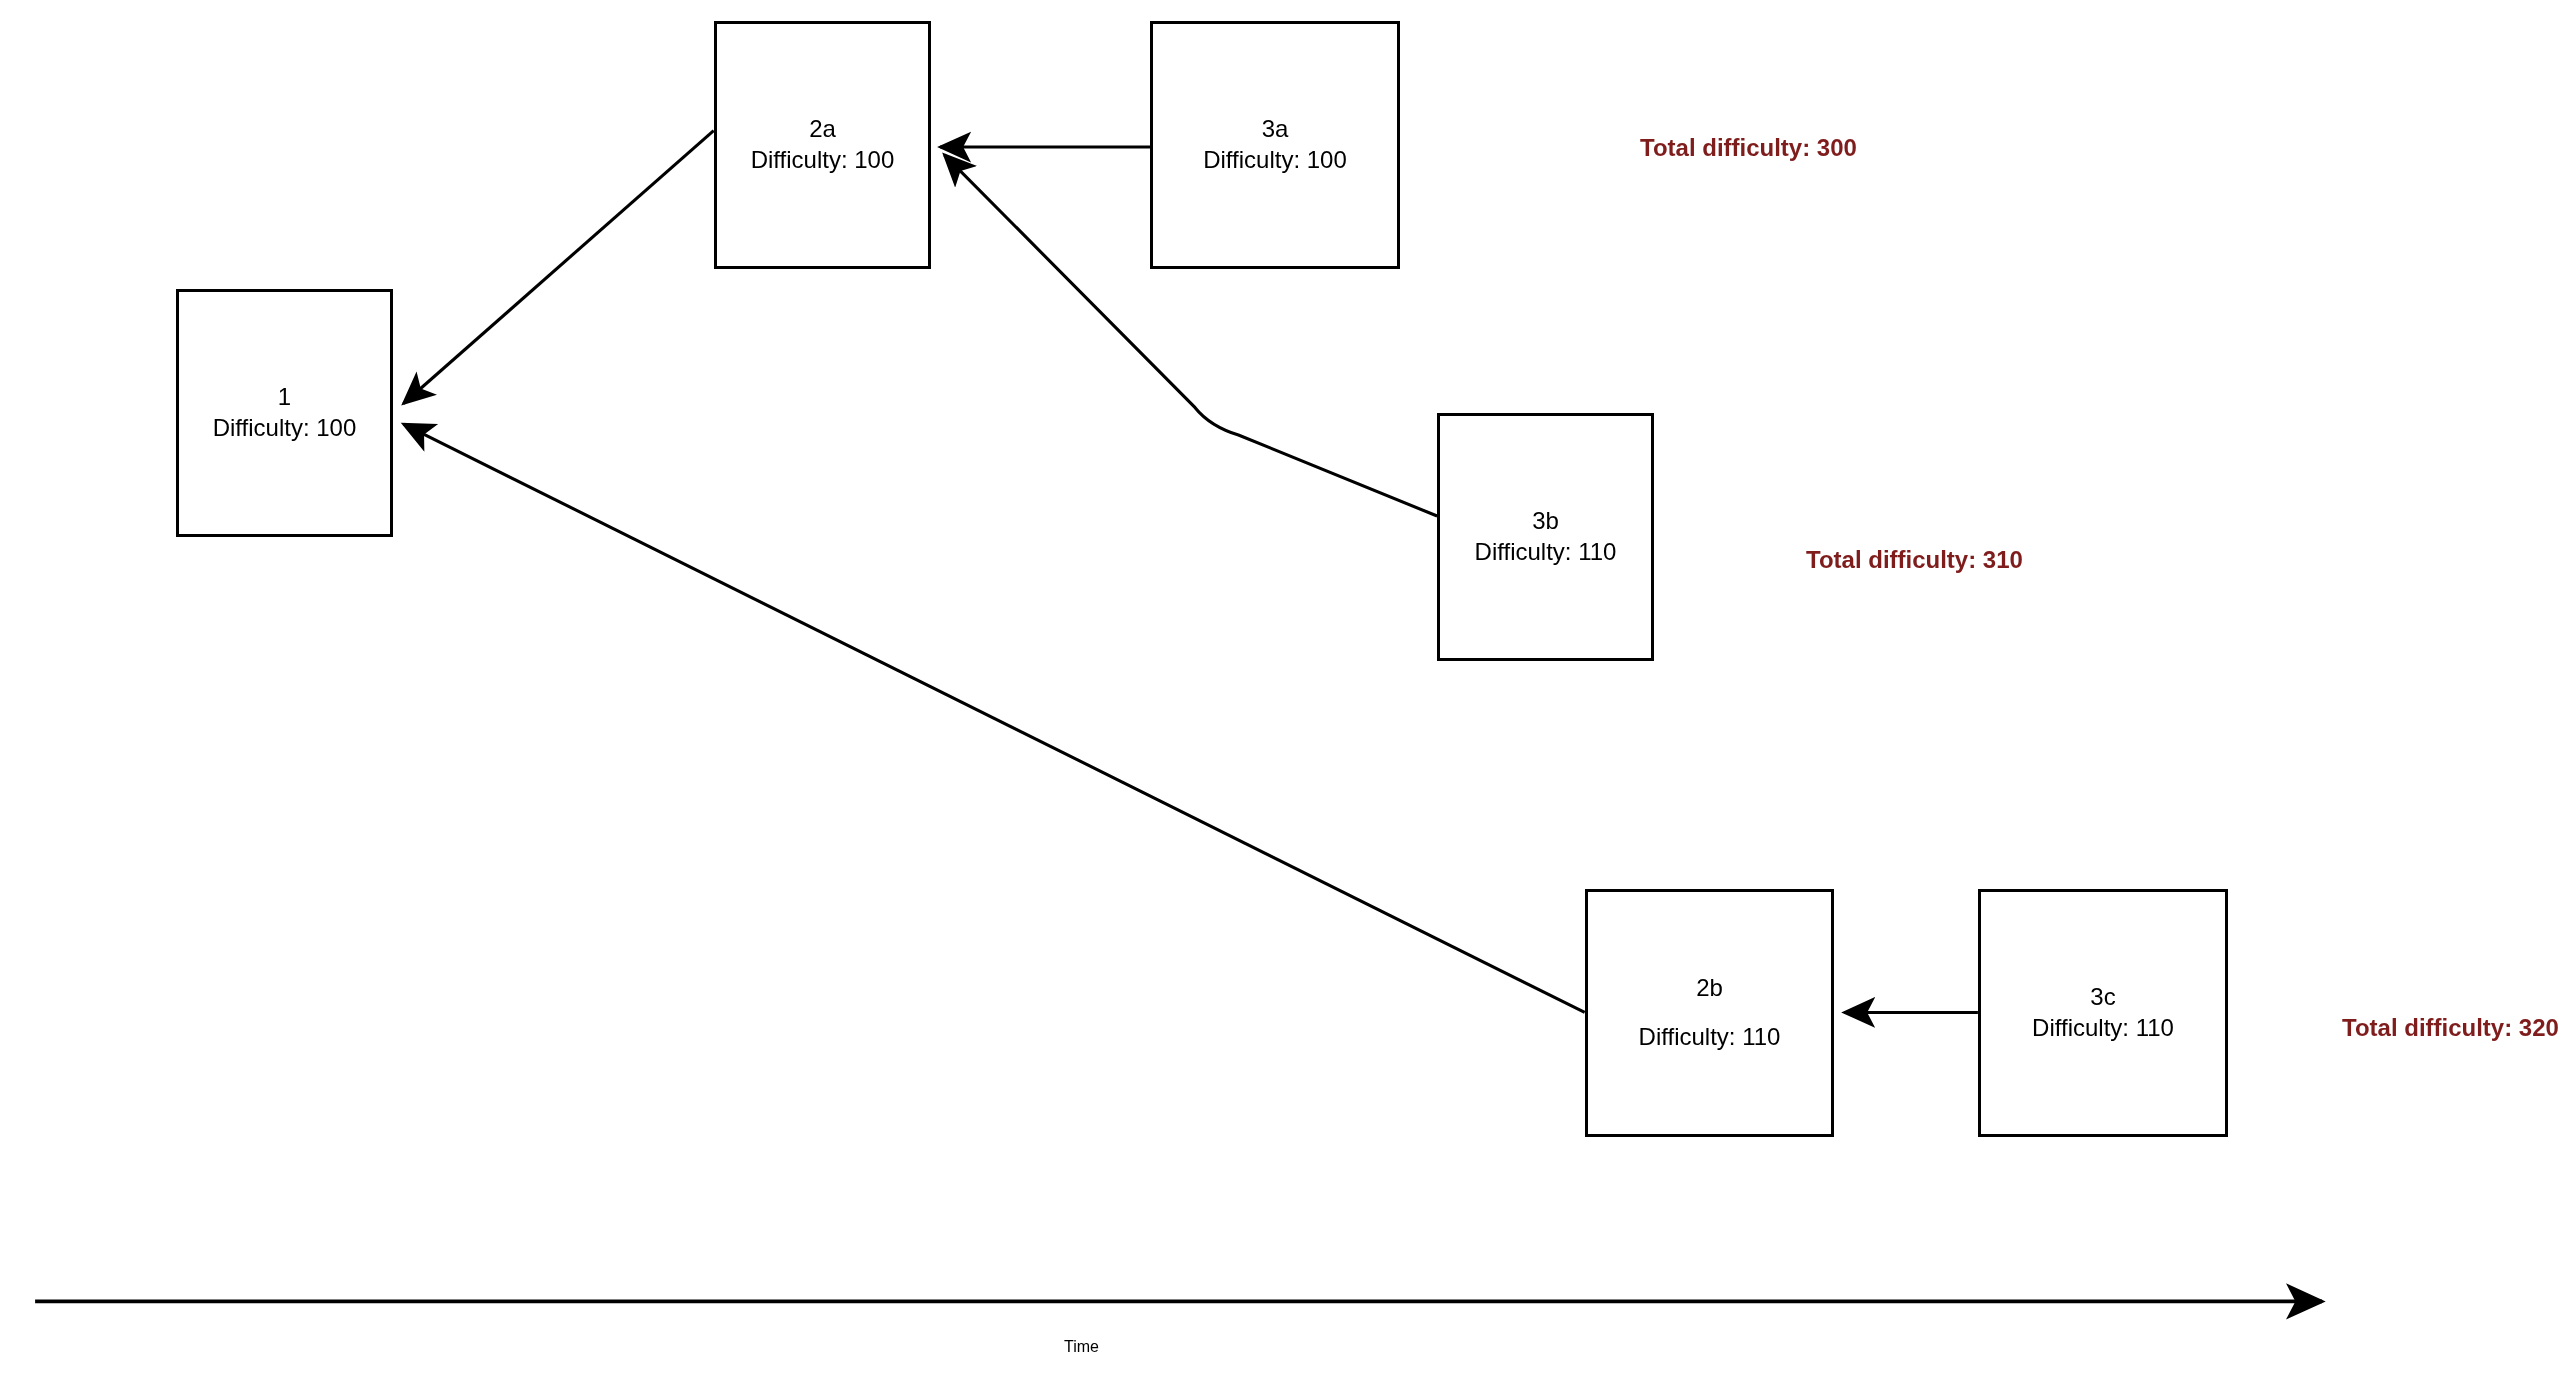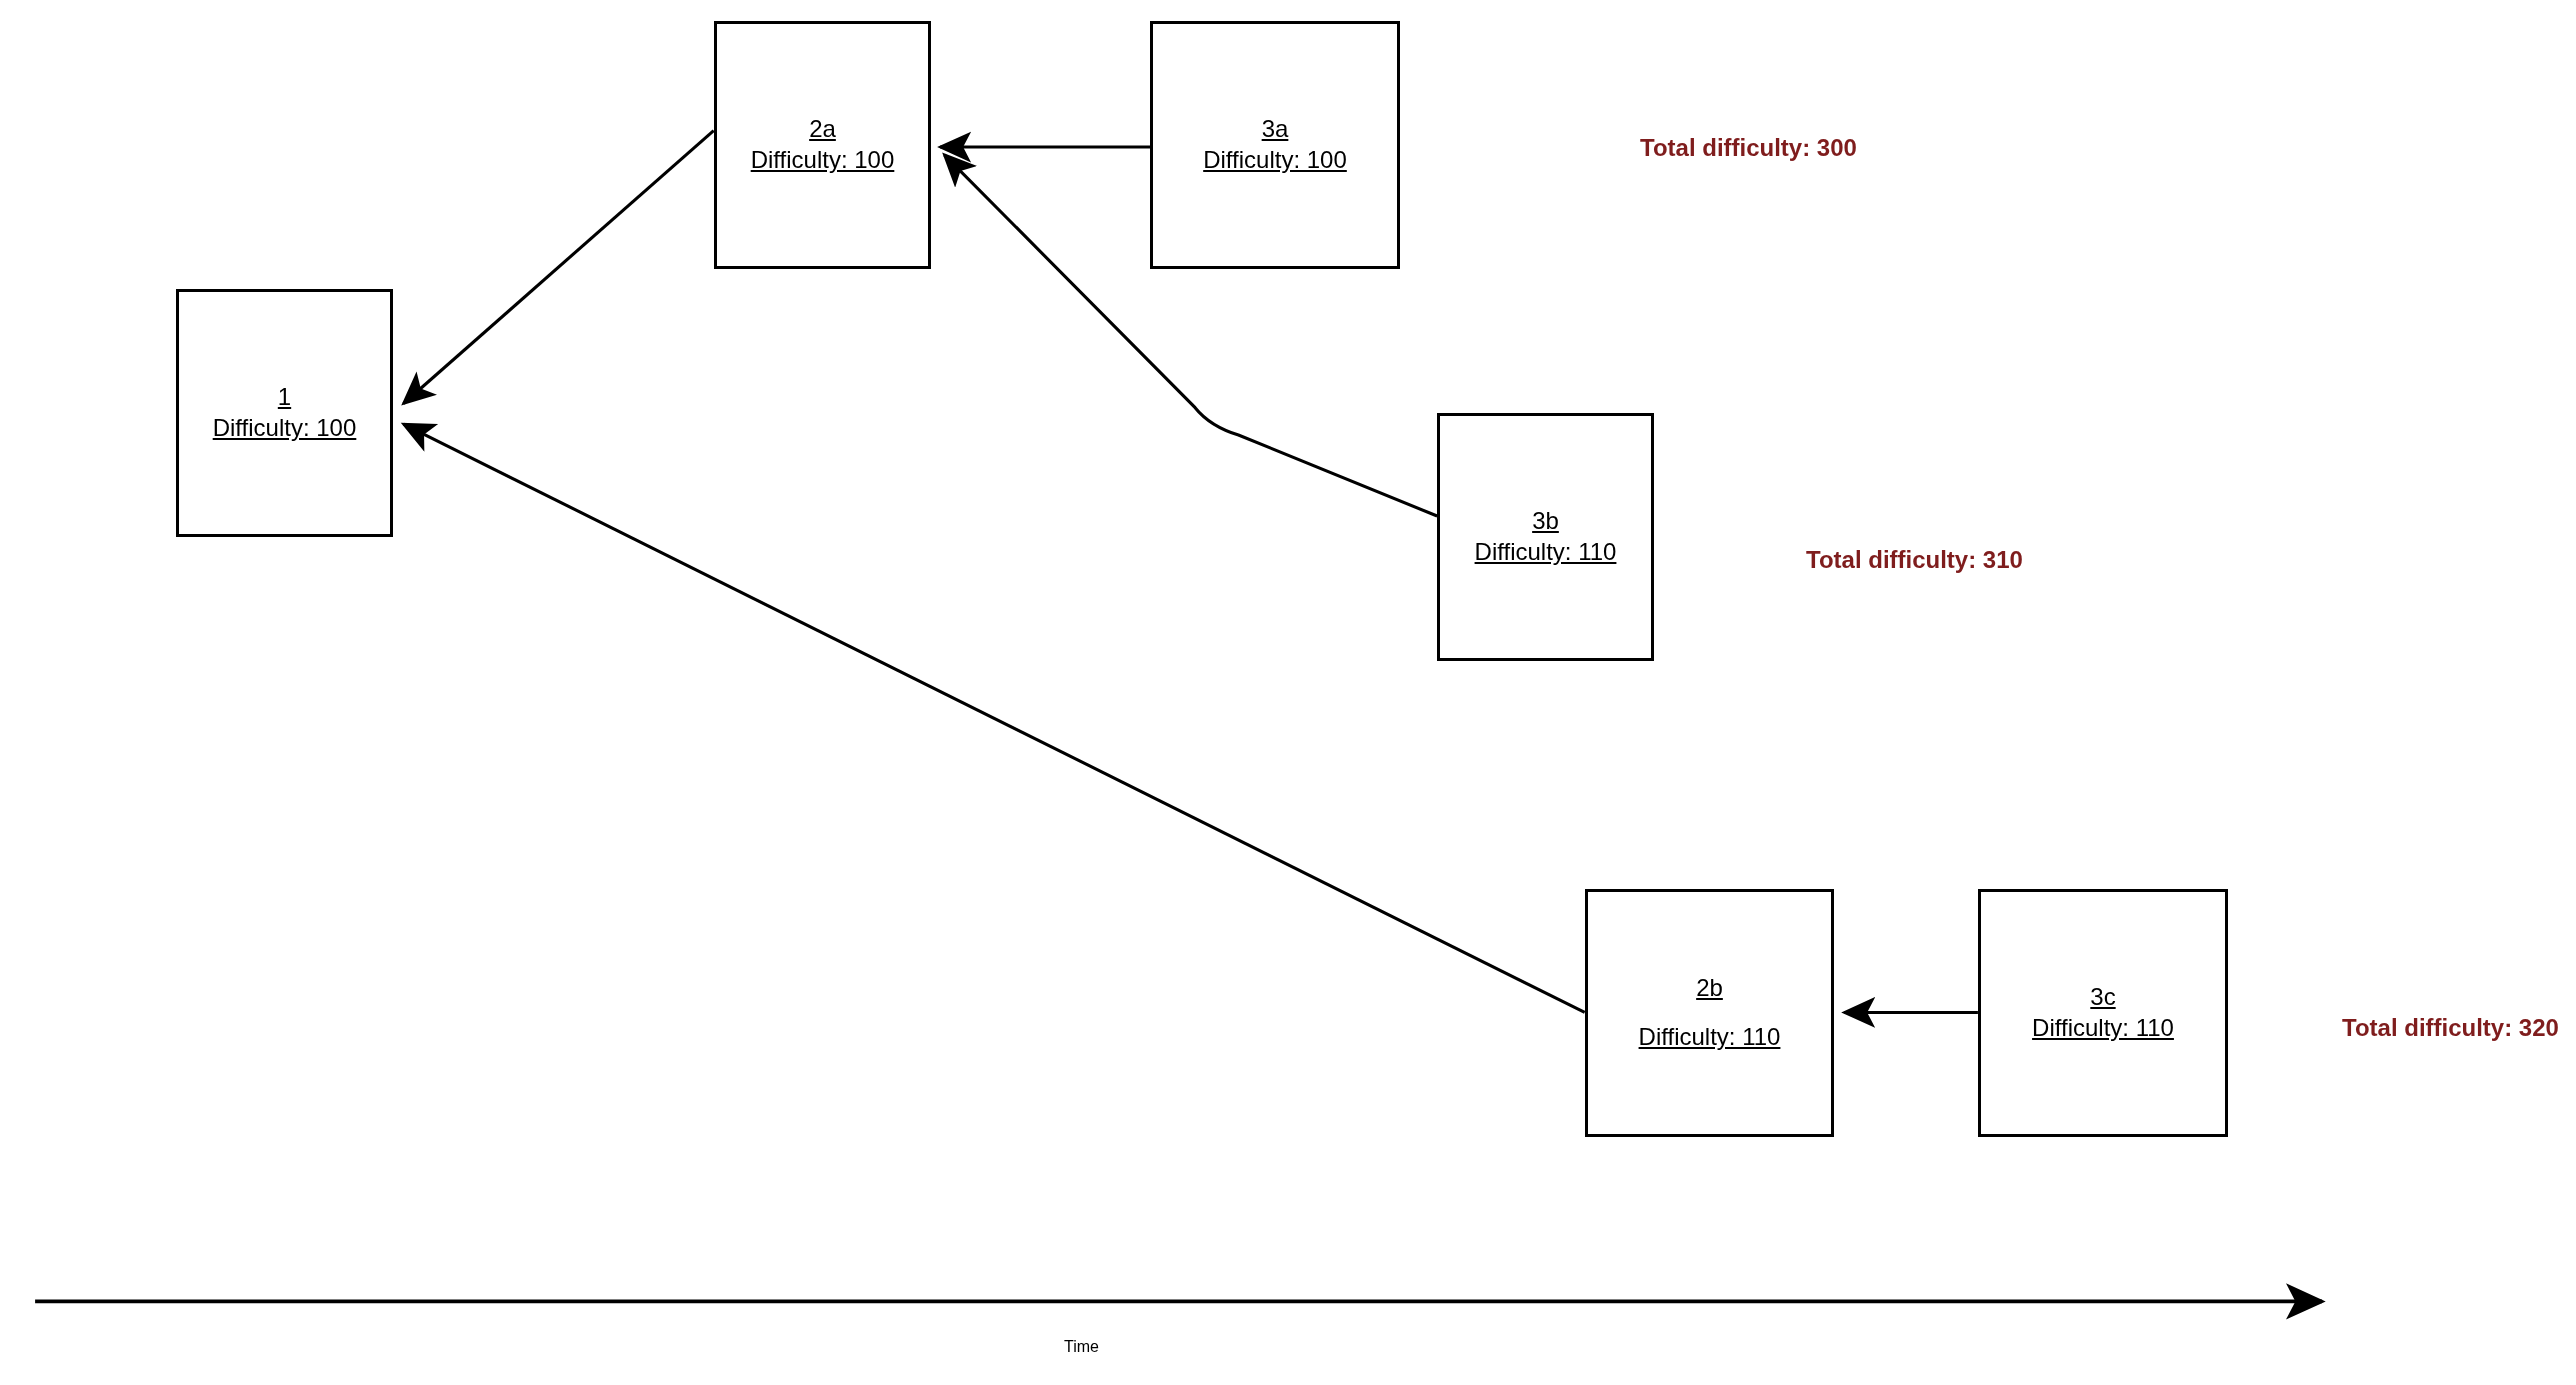--- a/index.html
+++ b/index.html
@@ -29,21 +29,20 @@
     background: #ffffff;
     display: flex;
     flex-direction: column;
     align-items: center;
     justify-content: center;
     text-align: center;
     color: #000000;
     font-size: 24px;
     line-height: 1.28;
     font-family: "Liberation Sans", sans-serif;
-    text-decoration: underline;
   }
   .node-title { display: block; }
   .node-difficulty { display: block; }
   .total-label {
     position: absolute;
     font-weight: bold;
     font-size: 24px;
     color: #7f1d1d;
     white-space: nowrap;
     font-family: "Liberation Sans", sans-serif;

